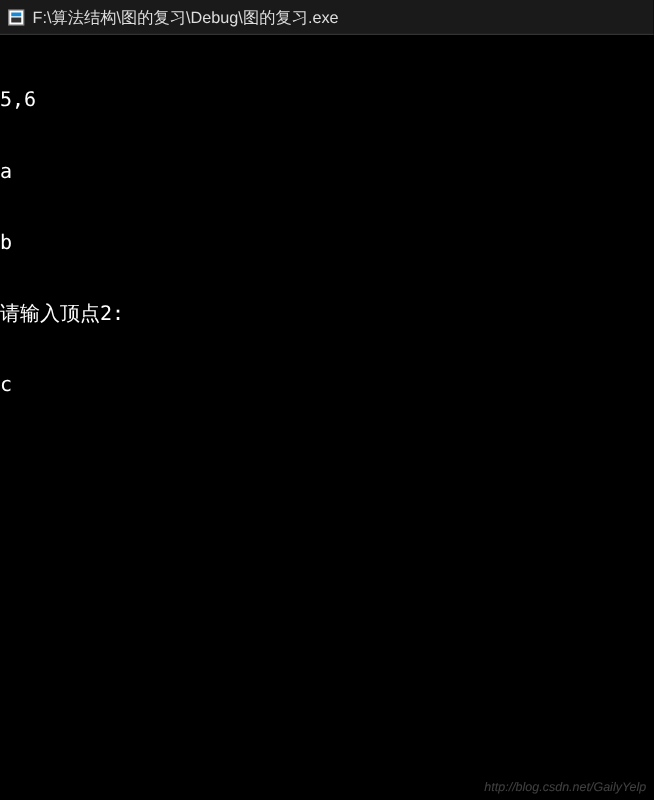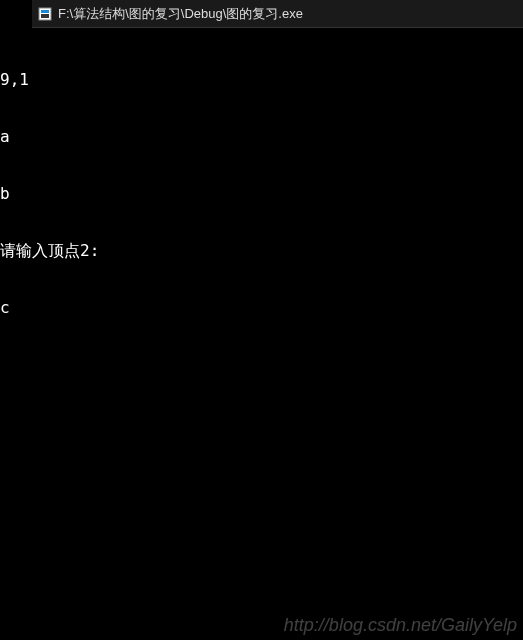--- a/index.html
+++ b/index.html
@@ -14,21 +14,20 @@
       position: relative;
     }
     .title-bar {
       height: 28px;
       background: #1a1a1a;
       border-bottom: 1px solid #333;
       display: flex;
       align-items: center;
       padding: 0 6px;
       gap: 6px;
-      margin-left: 32px;
     }
     .title-icon {
       width: 14px;
       height: 14px;
       display: flex;
       align-items: center;
       justify-content: center;
     }
     .title-icon svg { display: block; }
     .title-text {
@@ -41,41 +40,41 @@
       padding: 4px 0 0 0;
       line-height: 19px;
       white-space: pre;
     }
     .line { display: block; }
     .watermark {
       position: absolute;
       right: 6px;
       bottom: 4px;
       color: rgba(255,255,255,0.25);
-      font-size: 18px;
+      font-size: 10px;
       font-family: Arial, sans-serif;
       font-style: italic;
     }
   </style>
 </head>
 <body>
 
 <div class="title-bar">
   <span class="title-icon">
     <svg width="14" height="14" viewBox="0 0 14 14">
       <rect x="1" y="1" width="12" height="12" fill="#fff" stroke="#888" stroke-width="1"></rect>
       <rect x="3" y="3" width="8" height="3" fill="#1a8ad6"></rect>
       <rect x="3" y="7" width="8" height="4" fill="#333"></rect>
     </svg>
   </span>
   <span class="title-text">F:\算法结构\图的复习\Debug\图的复习.exe</span>
 </div>
 
 <div class="console-area">
-  <span class="line">9,1</span>
+  <span class="line">5,6</span>
   <span class="line">a</span>
   <span class="line">b</span>
   <span class="line">请输入顶点2:</span>
   <span class="line">c</span>
   
   
   
   
   
   

